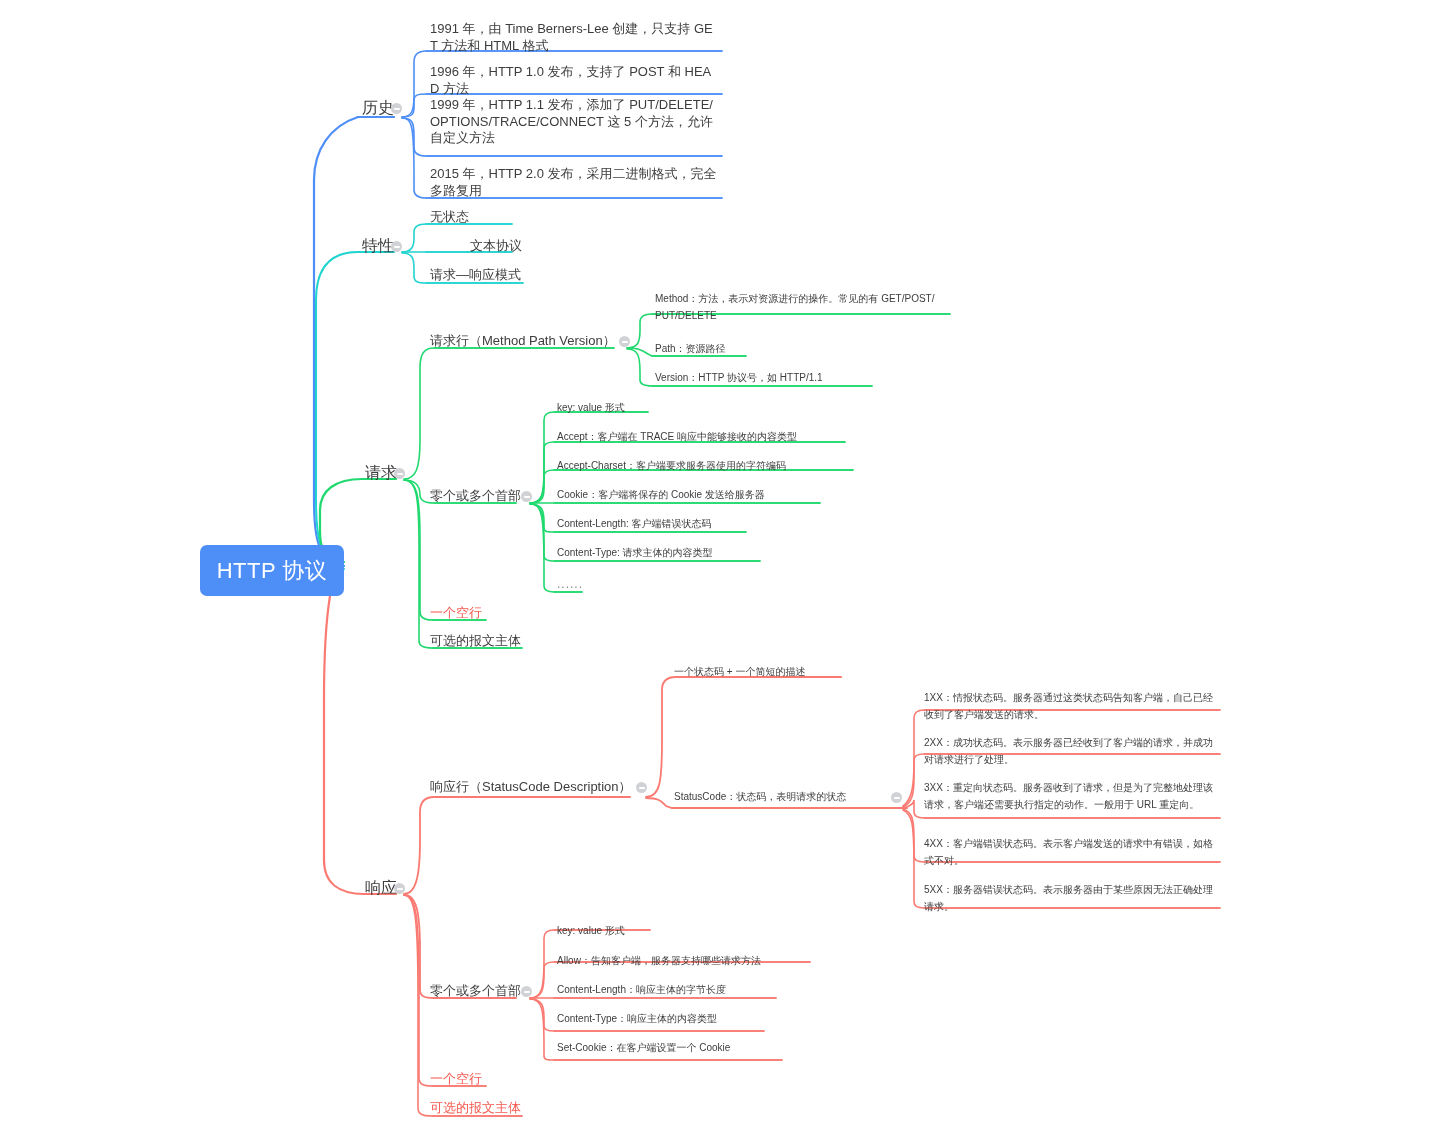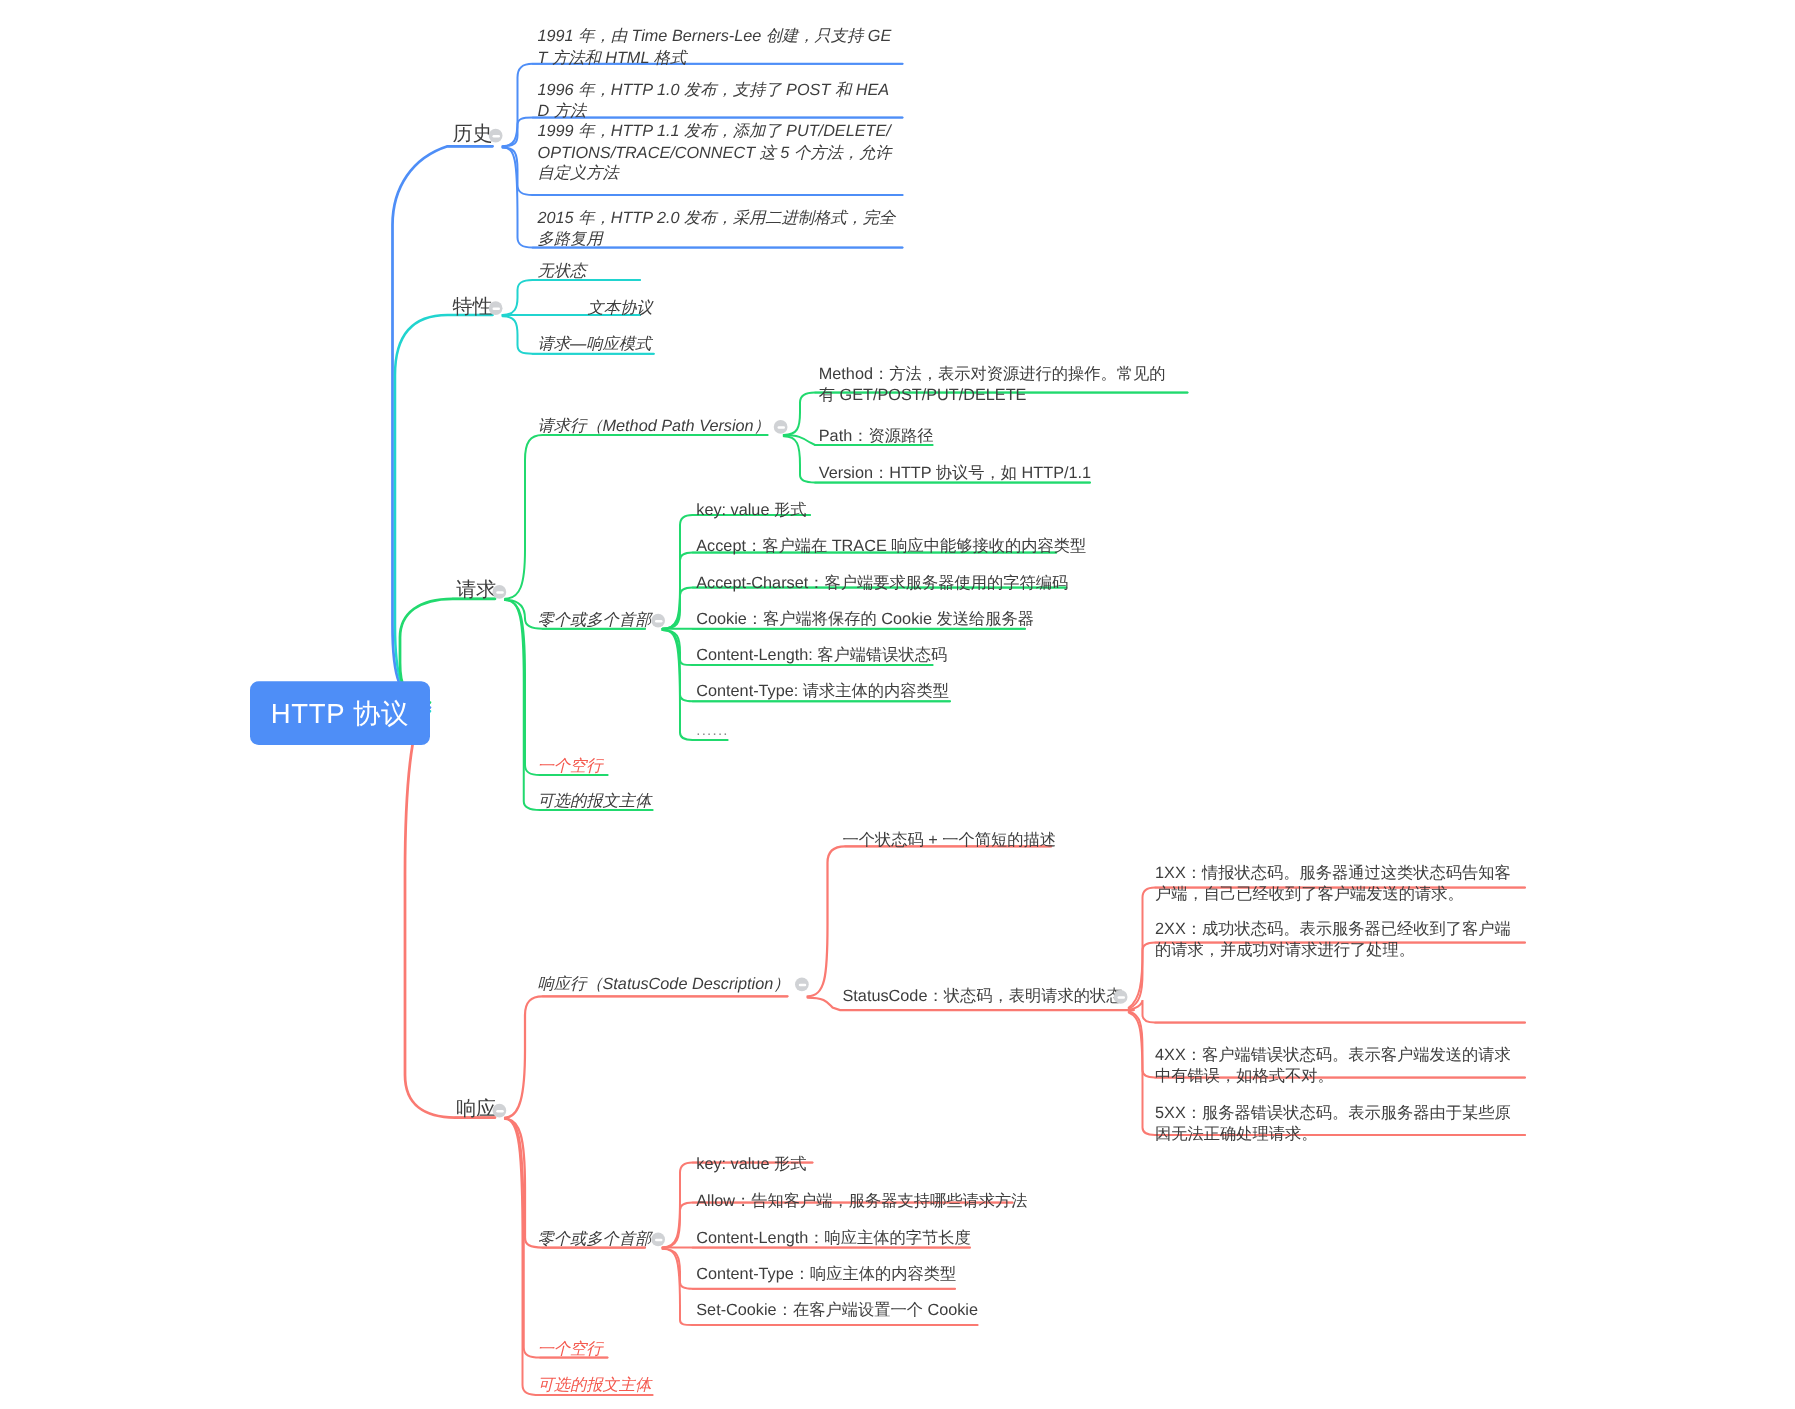--- a/index.html
+++ b/index.html
@@ -40,22 +40,22 @@
     position:absolute;
     box-sizing:border-box;
     color:#3d3d3d;
     font-size:13px;
     line-height:16.5px;
     white-space:normal;
     word-break:break-all;
     padding:0 2px 1px 2px;
   }
   .topic.lvl1{ font-size:16px; }
-  .topic.lvl2{ font-size:13px;font-style:italic; }
-  .topic.lvl3{ font-size:13px; }
+  .topic.lvl2{ font-size:13px; }
+  .topic.lvl3{ font-size:10px; }
   .topic.nowrap{ white-space:nowrap; word-break:normal; }
   .topic.red-text{ color:#f4594f; }
   .topic.dots{ color:#8a8a8a; letter-spacing:1px; font-size:12px; }
   
   .toggle{
     position:absolute;
     width:11px;
     height:11px;
     border-radius:50%;
     background:#d0d2d5;
@@ -271,20 +271,23 @@
     <span>StatusCode：状态码，表明请求的状态</span>
   </div>
   <span class="toggle" style="left:891px; top:792px;"></span>
 
   <div class="topic lvl3" style="left:922px; top:690px; width:298px;">
     <span>1XX：情报状态码。服务器通过这类状态码告知客户端，自己已经收到了客户端发送的请求。</span>
   </div>
   <div class="topic lvl3" style="left:922px; top:735px; width:298px;">
     <span>2XX：成功状态码。表示服务器已经收到了客户端的请求，并成功对请求进行了处理。</span>
   </div>
+  <div class="topic lvl3" style="left:922px; top:780px; width:298px;">
+    <span>3XX：重定向状态码。服务器收到了请求，但是为了完整地处理该请求，客户端还需要执行指定的动作。一般用于 URL 重定向。</span>
+  </div>
   <div class="topic lvl3" style="left:922px; top:836px; width:298px;">
     <span>4XX：客户端错误状态码。表示客户端发送的请求中有错误，如格式不对。</span>
   </div>
   <div class="topic lvl3" style="left:922px; top:882px; width:298px;">
     <span>5XX：服务器错误状态码。表示服务器由于某些原因无法正确处理请求。</span>
   </div>
 
   <div class="topic lvl2 nowrap" style="left:428px; top:983px;">
     <span>零个或多个首部</span>
   </div>

